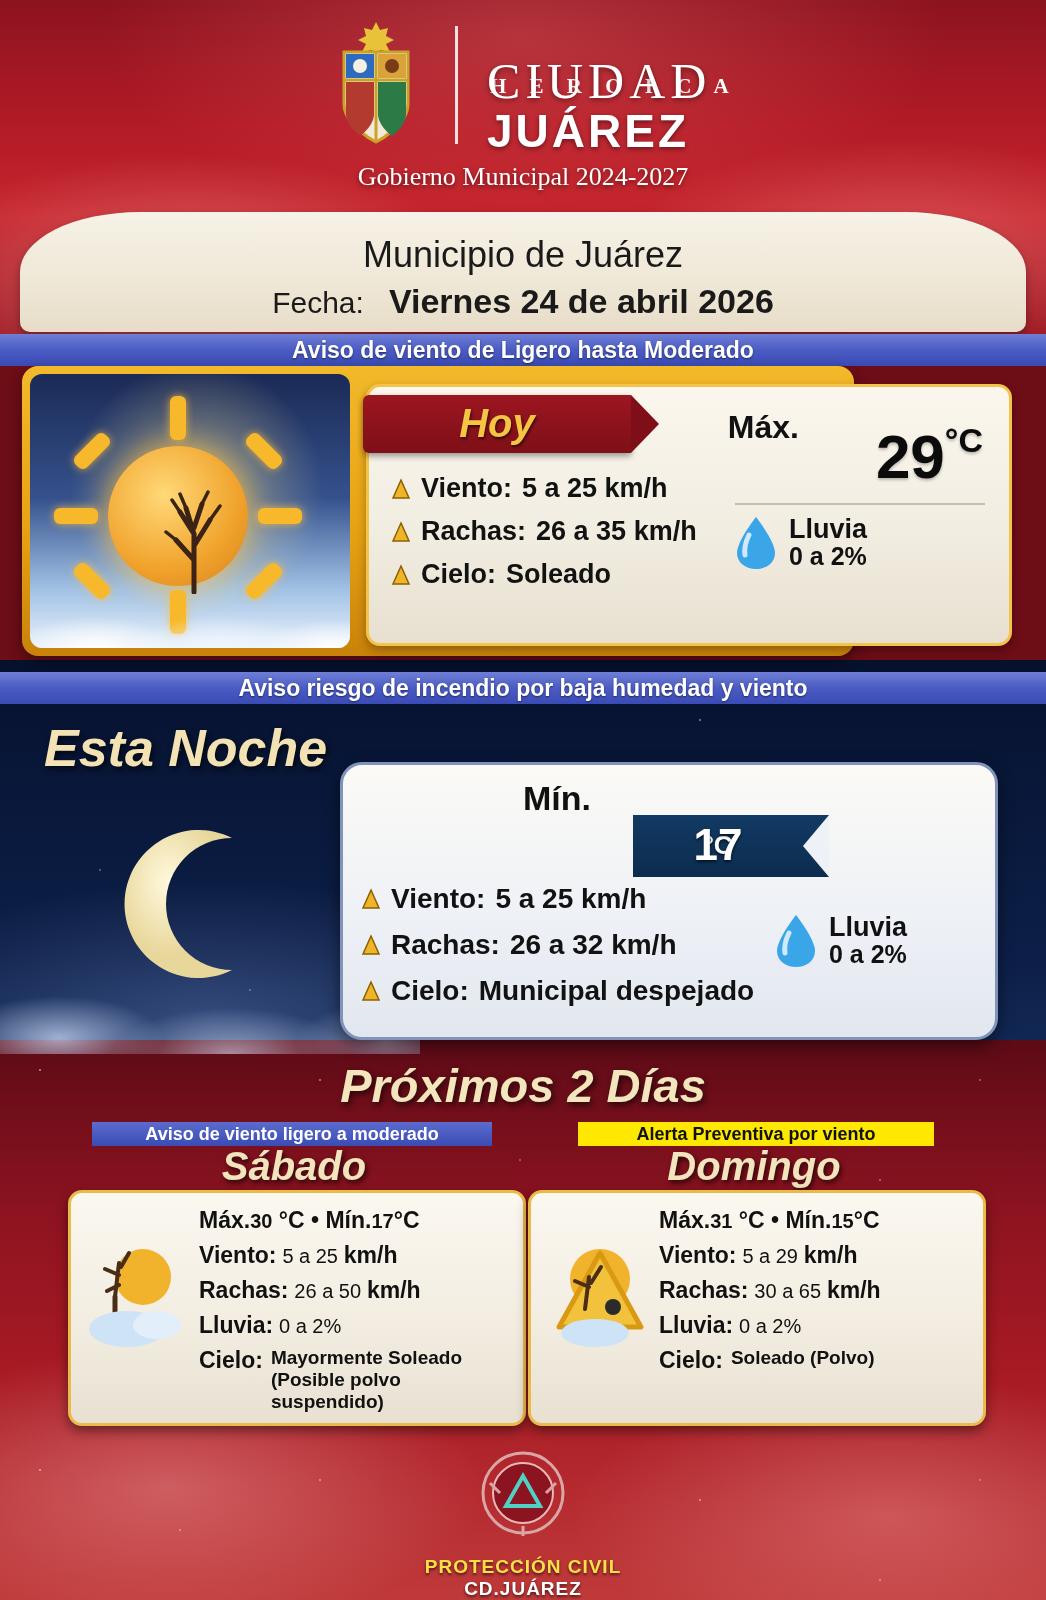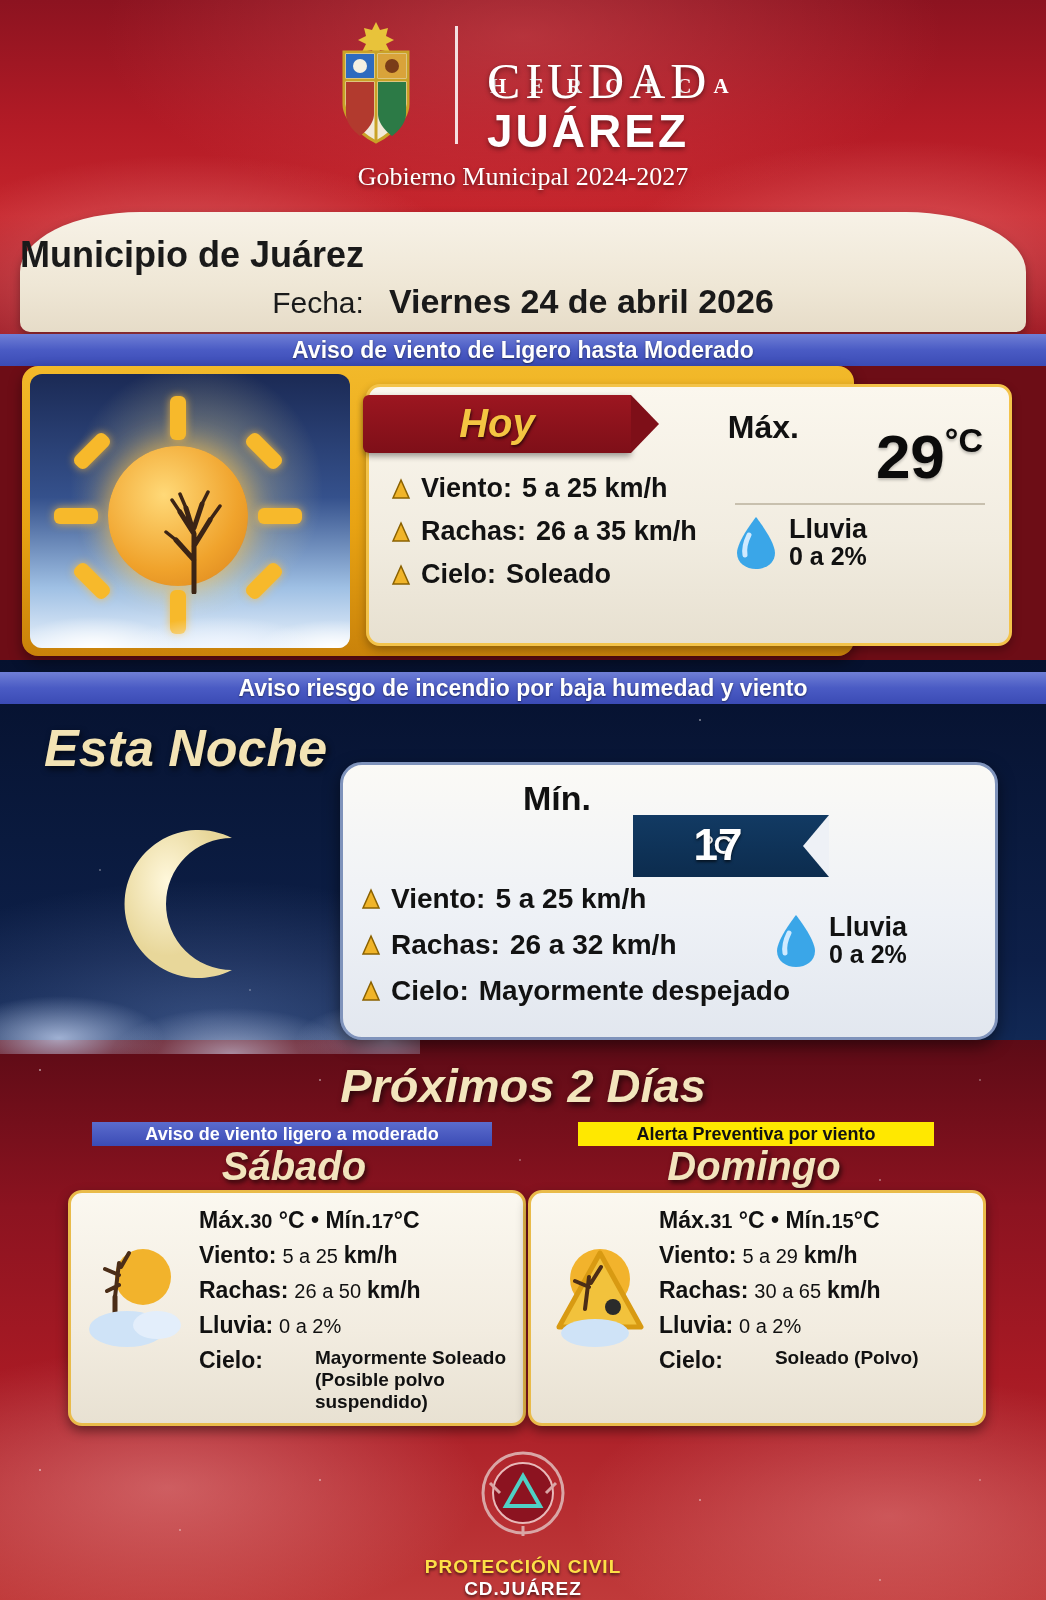--- a/index.html
+++ b/index.html
@@ -68,22 +68,22 @@
     color:#fff;font-size:26px;font-family:"Liberation Serif",serif;
     text-shadow:0 2px 4px rgba(0,0,0,.5);}
 
   
   .titlepanel{
     position:absolute;left:20px;top:212px;width:1006px;height:120px;
     background:linear-gradient(180deg,#f7f2e7 0%,#efe7d6 60%,#e6dcc8 100%);
     border-radius:120px 120px 10px 10px / 60px 60px 10px 10px;
     box-shadow:0 4px 10px rgba(0,0,0,.35);
   }
-  .muni{position:absolute;left:0;top:22px;width:1006px;
-    font-size:36px;font-weight:bold;color:#1a1a1a;}
+  .muni{position:absolute;left:0;top:22px;width:1006px;text-align:center;
+    font-size:36px;font-weight:normal;color:#1a1a1a;}
   .fecharow{position:absolute;left:0;top:70px;width:1006px;text-align:center;
     font-size:30px;color:#1a1a1a;}
   .fecharow .lbl{font-weight:normal;}
   .fecharow .val{font-weight:bold;font-size:34px;margin-left:25px;}
 
   
   .banner{
     position:absolute;left:0;width:1046px;height:32px;
     background:linear-gradient(180deg,#6f7fd6 0%,#4a5bc4 50%,#3b4bb5 100%);
     color:#fff;font-size:23px;font-weight:bold;text-align:center;line-height:32px;
@@ -209,21 +209,21 @@
   #dn-sab{left:68px;}
   #dn-dom{left:528px;}
   .day-icon{position:absolute;left:14px;top:40px;width:110px;height:120px;}
   .day-rows{position:absolute;left:128px;top:14px;width:312px;}
   .drow{margin-bottom:8px;font-size:21px;color:#111;text-align:left;}
   .drow b{font-size:23px;}
   .drow .small{font-size:20px;}
   .temprow{font-size:23px;font-weight:bold;}
   .cielorow{display:flex;align-items:flex-start;}
   .cielorow .k{font-size:23px;font-weight:bold;margin-right:8px;white-space:nowrap;}
-  .cielorow .v{font-size:19px;font-weight:bold;line-height:1.15;margin-left:44px;}
+  .cielorow .v{font-size:19px;font-weight:bold;line-height:1.15;}
 
   
   .footer{position:absolute;left:0;top:1450px;width:1046px;height:150px;text-align:center;}
   .pc-logo{margin:0 auto;width:86px;height:86px;}
   .pc-t1{color:#fde047;font-size:19px;font-weight:bold;letter-spacing:1px;margin-top:16px;
     text-shadow:0 2px 3px rgba(0,0,0,.6);}
   .pc-t2{color:#fff;font-size:19px;font-weight:bold;letter-spacing:1px;
     text-shadow:0 2px 3px rgba(0,0,0,.6);}
 </style>
 </head>
@@ -369,21 +369,21 @@
               <path d="M10 2 L18 20 H2 Z" fill="#f0b429" stroke="#8a6100" stroke-width="1.5"></path>
             </svg>
           <span class="k">Rachas:</span>
           <span class="v">26 a 32  km/h</span>
         </div>
         <div class="row">
           <svg class="bullet" viewBox="0 0 20 22">
               <path d="M10 2 L18 20 H2 Z" fill="#f0b429" stroke="#8a6100" stroke-width="1.5"></path>
             </svg>
           <span class="k">Cielo:</span>
-          <span class="v">Mayormente despejado</span>
+          <span class="v">Municipal despejado</span>
         </div>
       </div>
 
       <div class="noche-rain">
         <svg class="drop" viewBox="0 0 46 56">
           <path d="M23 2 C23 2 42 26 42 38 C42 48 33 54 23 54 C13 54 4 48 4 38 C4 26 23 2 23 2 Z" fill="#3aa6e8"></path>
           <path d="M16 20 C12 28 11 34 12 40" stroke="#cfeaff" stroke-width="5" fill="none" stroke-linecap="round"></path>
         </svg>
         <div class="rain-text">
           <div class="t1">Lluvia</div>

